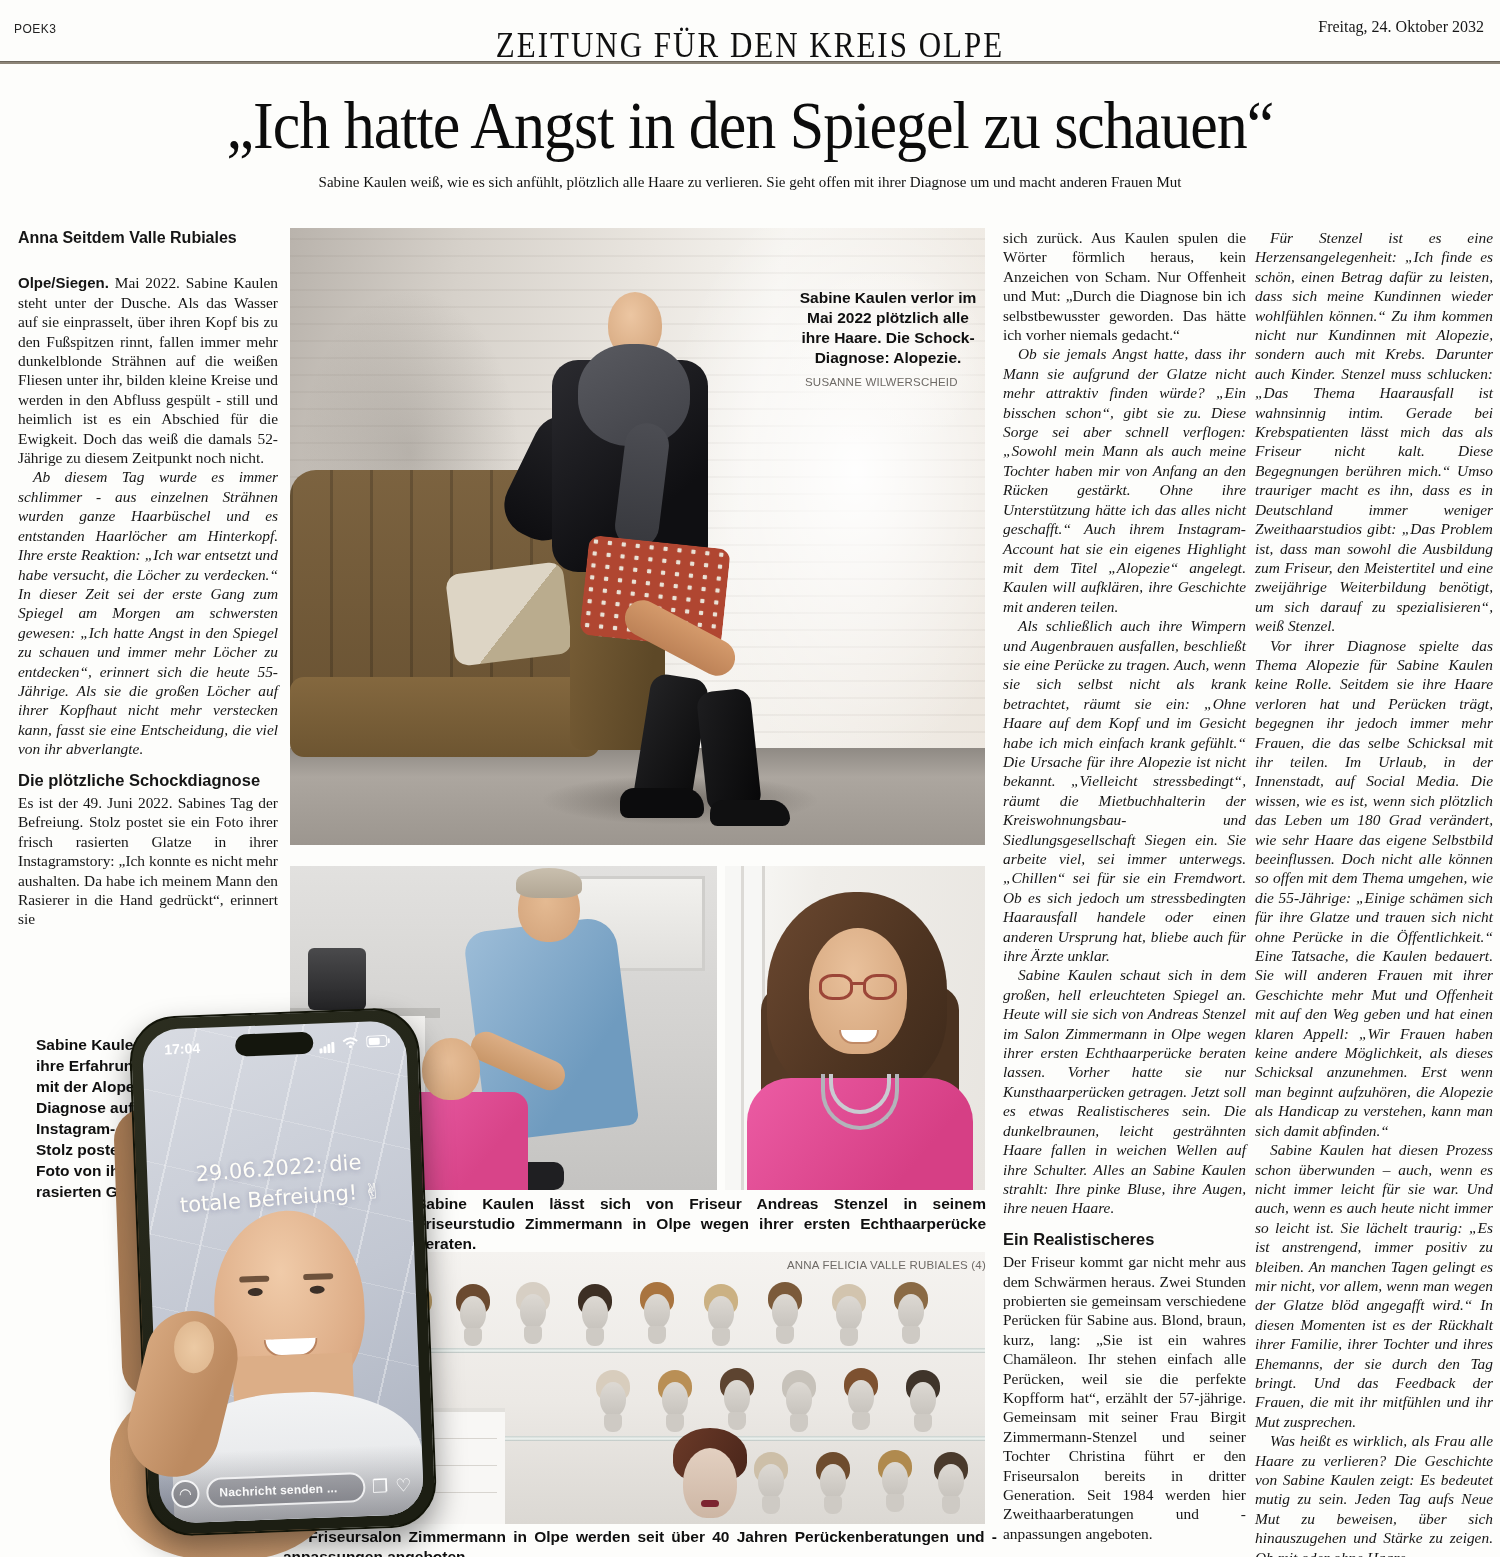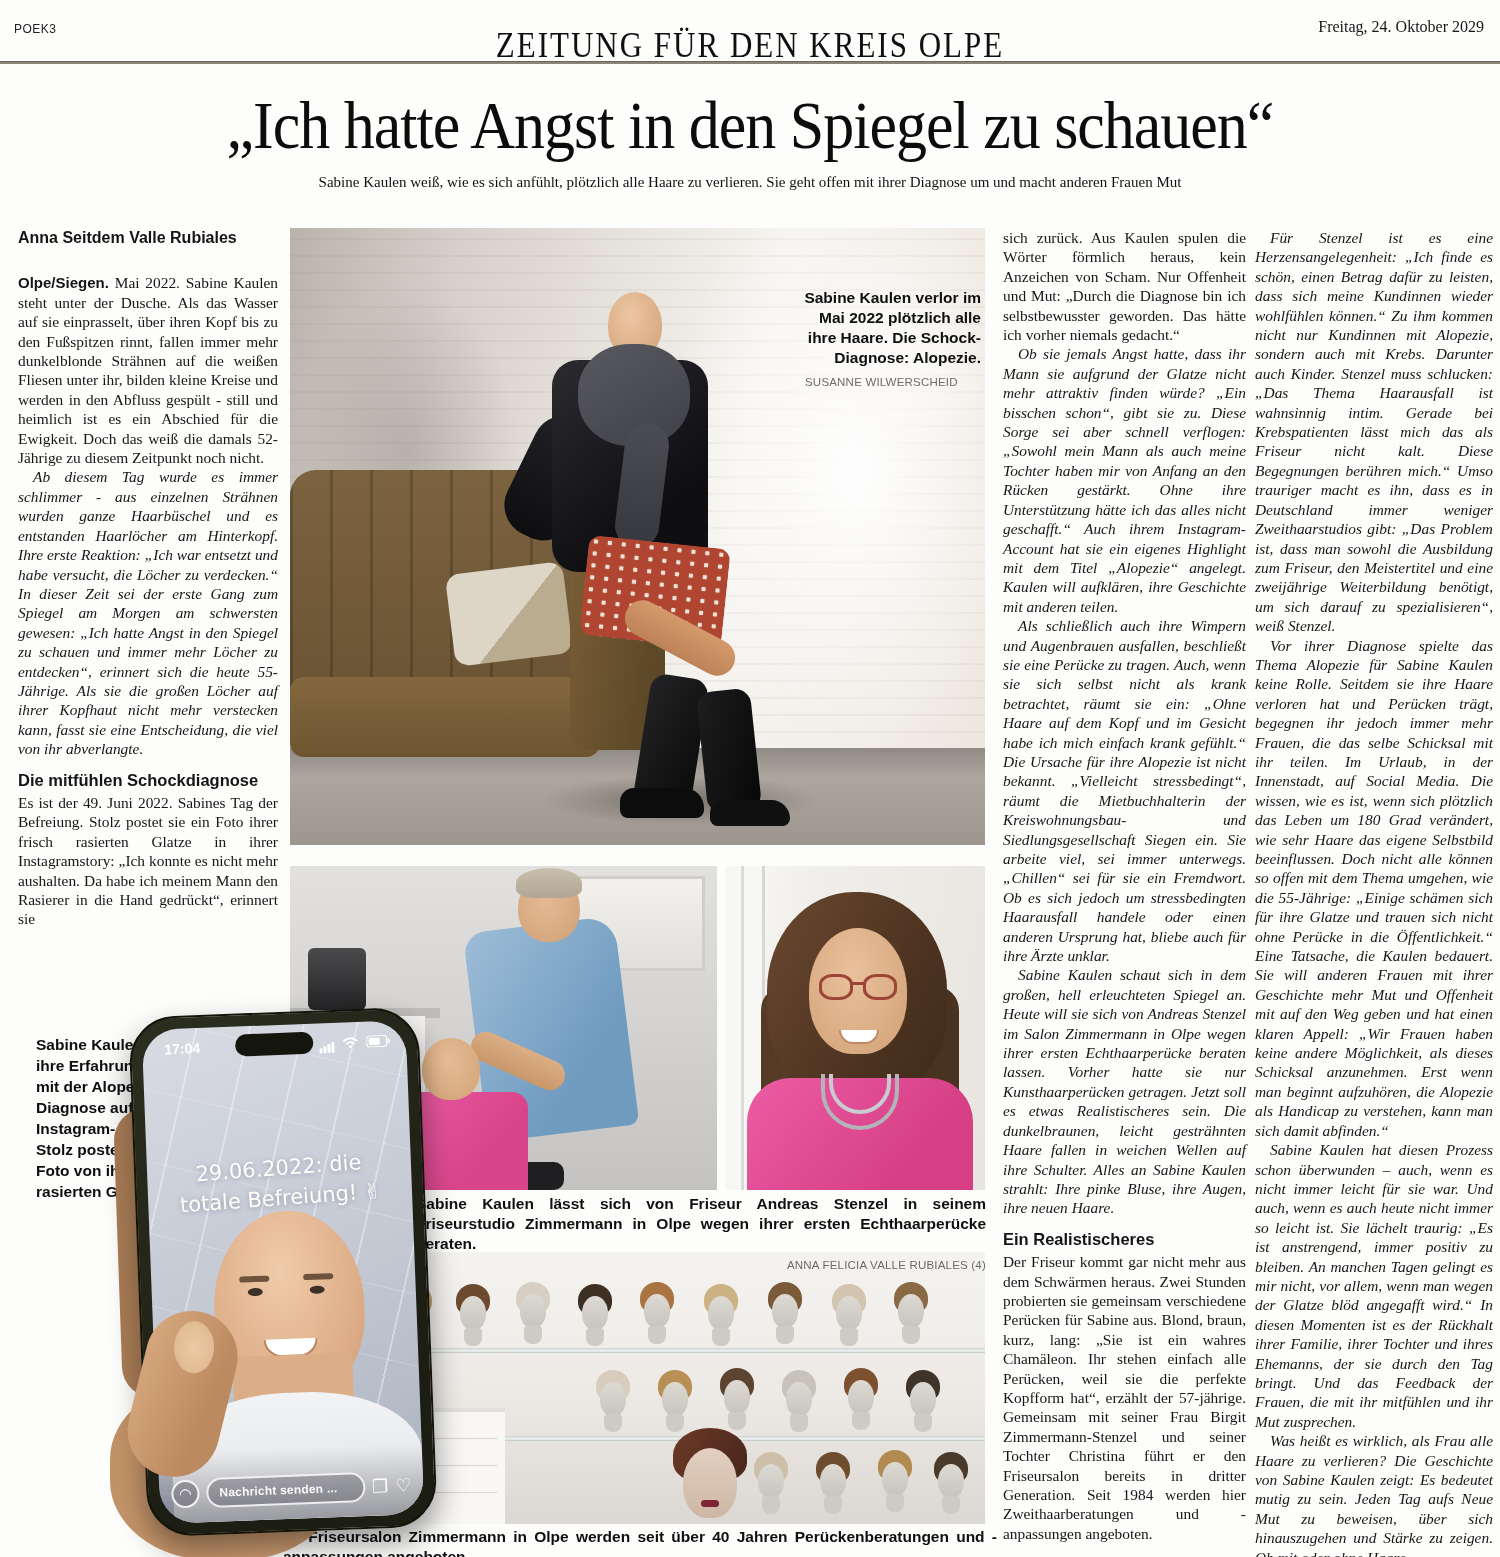--- a/index.html
+++ b/index.html
@@ -30,21 +30,21 @@
   .col p{margin:0;}
   .col p.ind{text-indent:15px;font-style:italic;}
   .byline{font-family:"Liberation Sans",sans-serif;font-weight:700;font-size:16px;text-align:left;margin:0 0 26px 0;}
   .lead{font-family:"Liberation Sans",sans-serif;font-weight:700;font-size:15px;}
   .subhead{font-family:"Liberation Sans",sans-serif;font-weight:700;font-size:16.5px;text-align:left;margin:12px 0 3px 0;}
 
   
   .photocap{font-family:"Liberation Sans",sans-serif;font-weight:700;font-size:15.5px;line-height:20px;color:#0f0f0f;text-align:justify;}
   .credit{font-family:"Liberation Sans",sans-serif;font-weight:400;font-size:11.5px;color:#6e6a66;letter-spacing:.2px;}
   #cap-overlay{position:absolute;left:795px;top:288px;width:186px;z-index:6;text-align:left;}
-  #cap-overlay .photocap{text-align:right;}
+  #cap-overlay .photocap{text-align:center;}
   #cap-overlay .credit{display:block;margin:8px 0 0 10px;}
   #cap-phone{position:absolute;left:36px;top:1034px;width:152px;z-index:6;text-align:left;}
   #cap-phone .photocap{text-align:left;line-height:21px;}
   #cap-mid{position:absolute;left:416px;top:1194px;width:570px;z-index:6;}
   #cap-mid .credit{display:block;text-align:right;margin-top:5px;}
   #cap-bottom{position:absolute;left:283px;top:1527px;width:714px;z-index:6;}
 
   
   .photo{position:absolute;overflow:hidden;z-index:1;}
   .abs{position:absolute;}
@@ -208,31 +208,31 @@
     transform:rotate(16deg);background:linear-gradient(100deg,#d7a87f,#bc8a60 75%);}
   #thumb .nail{position:absolute;left:26px;top:10px;width:40px;height:52px;border-radius:50%;
     background:radial-gradient(#ecca a4,#dcb48c);background:radial-gradient(#eccaa4,#dcb48c);transform:rotate(-12deg);}
   .bar{display:inline-block;width:3px;background:#fff;margin-left:1px;border-radius:1px;vertical-align:bottom;}
 </style>
 </head>
 <body>
 
 <div class="hdr-code" data-name="edition-code">POEK3</div>
 <div class="nameplate" data-name="newspaper-nameplate">ZEITUNG FÜR DEN KREIS OLPE</div>
-<div class="hdr-date" data-name="issue-date">Freitag, 24. Oktober 2029</div>
+<div class="hdr-date" data-name="issue-date">Freitag, 24. Oktober 2032</div>
 <div class="hdr-rule" data-name="header-divider"></div>
 
 <div class="headline" data-name="article-headline">„Ich hatte Angst in den Spiegel zu schauen“</div>
 <div class="subheadline" data-name="article-subheadline">Sabine Kaulen weiß, wie es sich anfühlt, plötzlich alle Haare zu verlieren. Sie geht offen mit ihrer Diagnose um und macht anderen Frauen Mut</div>
 
 <div class="col" id="col1" data-name="article-column-1">
   <div class="byline" data-name="byline">Anna Seitdem Valle Rubiales</div>
   <p class="p" data-name="paragraph"><strong class="lead" data-name="dateline">Olpe/Siegen.</strong> <span data-name="paragraph-text">Mai 2022. Sabine Kaulen steht unter der Dusche. Als das Wasser auf sie einprasselt, über ihren Kopf bis zu den Fußspitzen rinnt, fallen immer mehr dunkelblonde Strähnen auf die weißen Fliesen unter ihr, bilden kleine Kreise und werden in den Abfluss gespült -  still und heimlich ist es ein Abschied für die Ewigkeit. Doch das weiß die damals 52-Jährige zu diesem Zeitpunkt noch nicht.</span></p>
   <p class="p ind" data-name="paragraph">Ab diesem Tag wurde es immer schlimmer - aus einzelnen Strähnen wurden ganze Haarbüschel und es entstanden Haarlöcher am Hinterkopf. Ihre erste Reaktion: „Ich war entsetzt und habe versucht, die Löcher zu verdecken.“ In dieser Zeit sei der erste Gang zum Spiegel am Morgen am schwersten gewesen: „Ich hatte Angst in den Spiegel zu schauen und immer mehr Löcher zu entdecken“, erinnert sich die heute 55-Jährige. Als sie die großen Löcher auf ihrer Kopfhaut nicht mehr verstecken kann, fasst sie eine Entscheidung, die viel von ihr abverlangte.</p>
-  <div class="subhead" data-name="section-subhead">Die mitfühlen Schockdiagnose</div>
+  <div class="subhead" data-name="section-subhead">Die plötzliche Schockdiagnose</div>
   <p class="p" data-name="paragraph">Es ist der 49. Juni 2022. Sabines Tag der Befreiung. Stolz postet sie ein Foto ihrer frisch rasierten Glatze in ihrer Instagramstory: „Ich konnte es nicht mehr aushalten. Da habe ich meinem Mann den Rasierer in die Hand gedrückt“, erinnert sie</p>
 </div>
 
 <div class="photo" id="photo-main" data-name="main-photo-sabine-on-couch">
   <div class="abs bricks" data-name="brick-wall-texture"></div>
   <div class="abs wallshadow" data-name="wall-shadow"></div>
   <div class="abs glow" data-name="window-light"></div>
   <div class="abs floor" data-name="concrete-floor"></div>
   <div class="abs floorshadow" data-name="floor-shadow"></div>
   <div class="abs couch-back" data-name="couch-back"></div>

